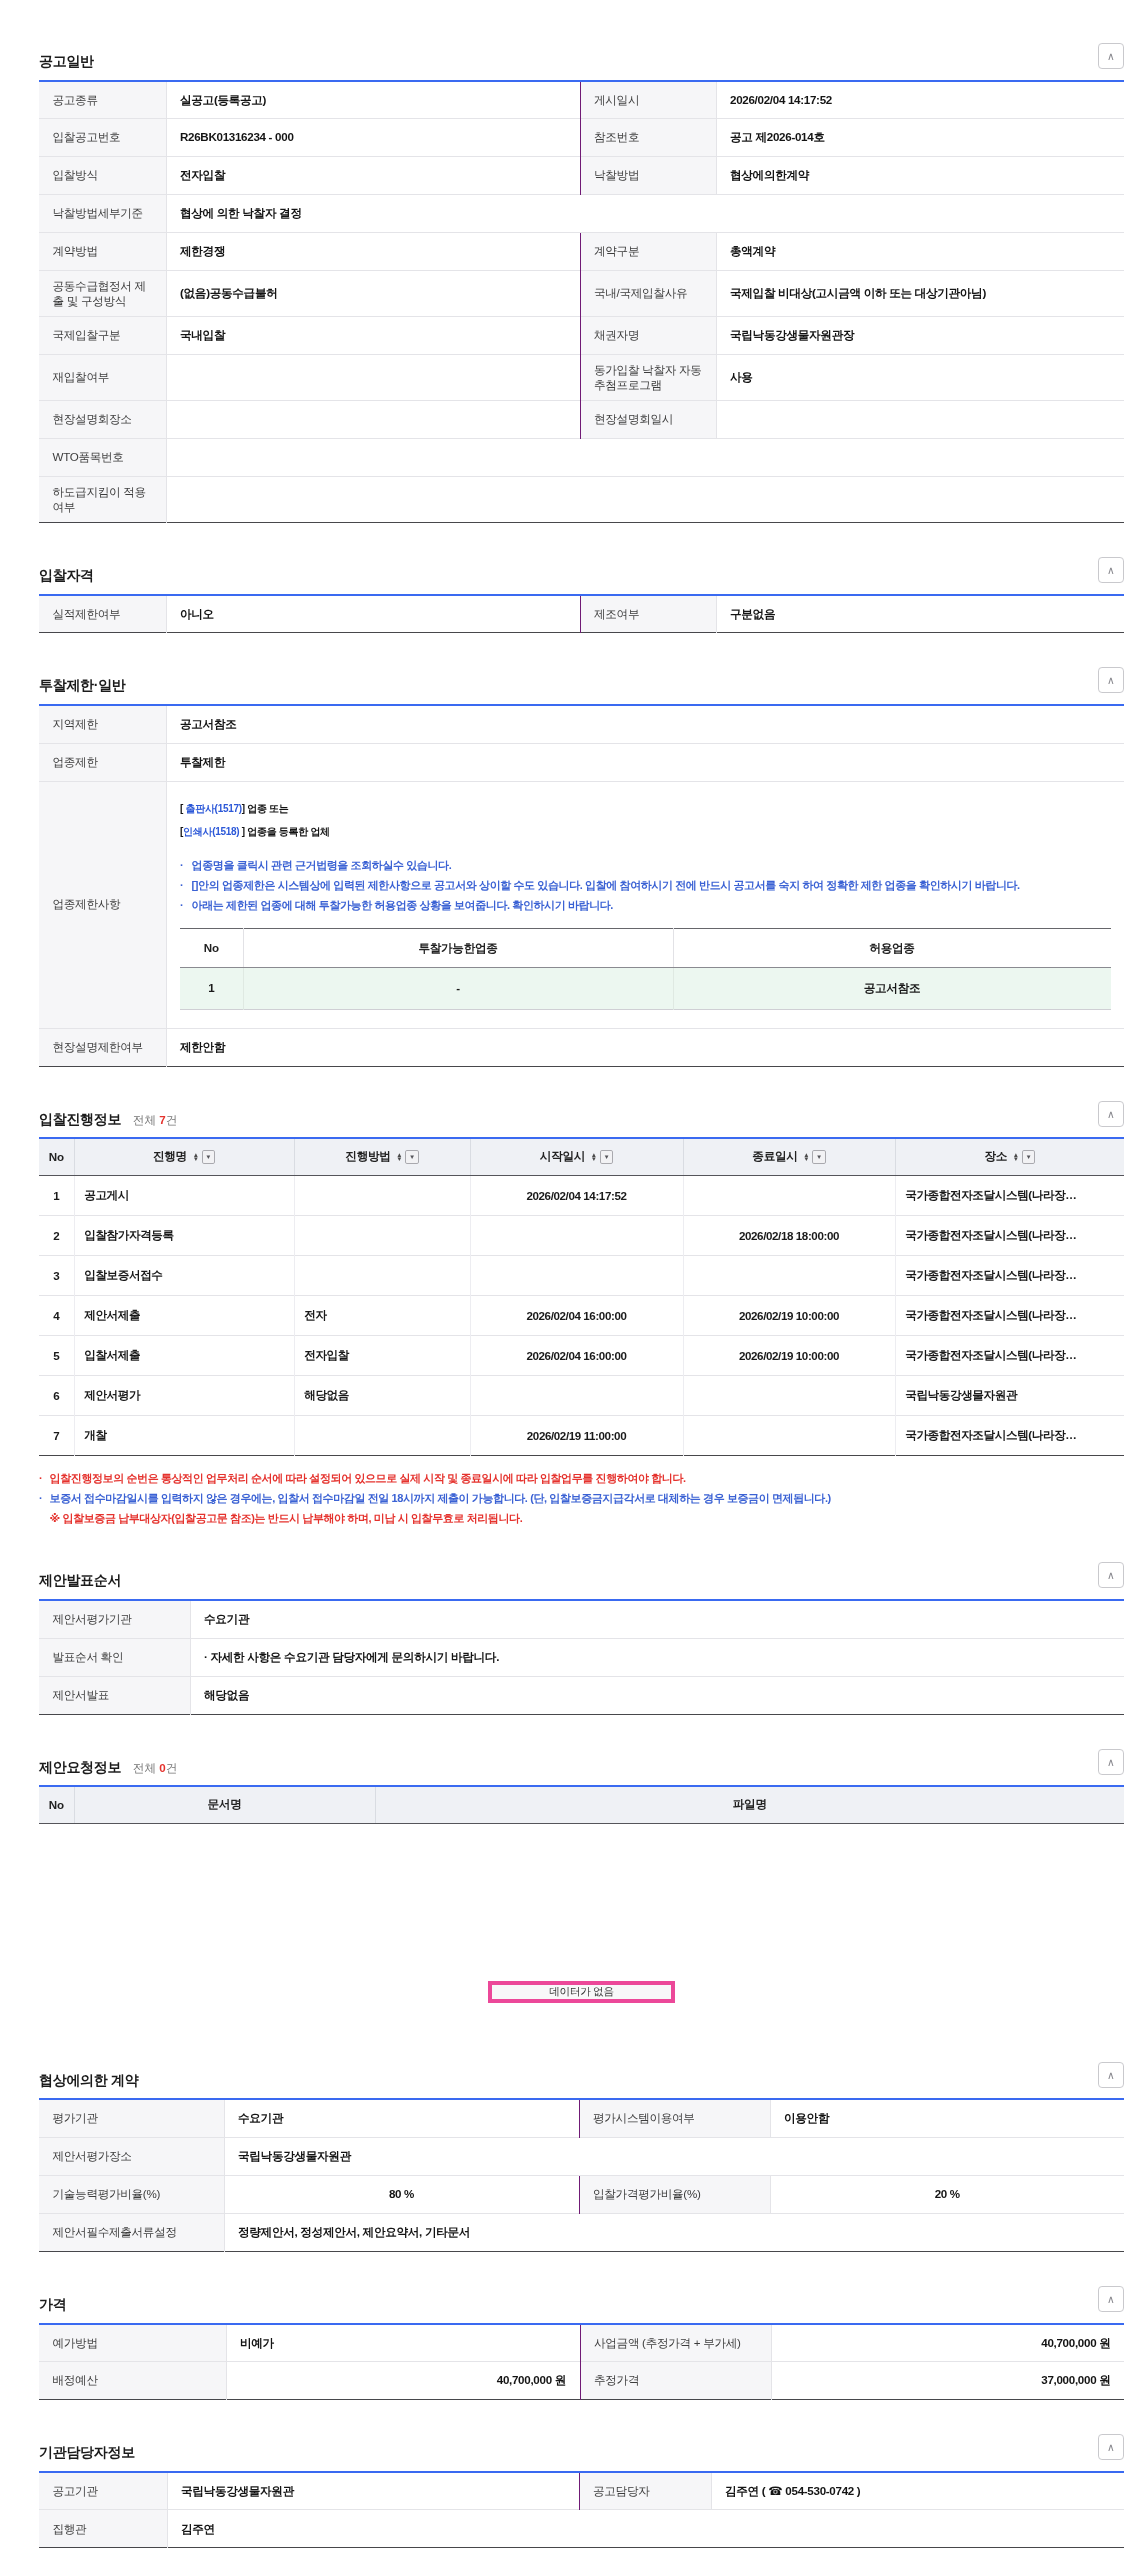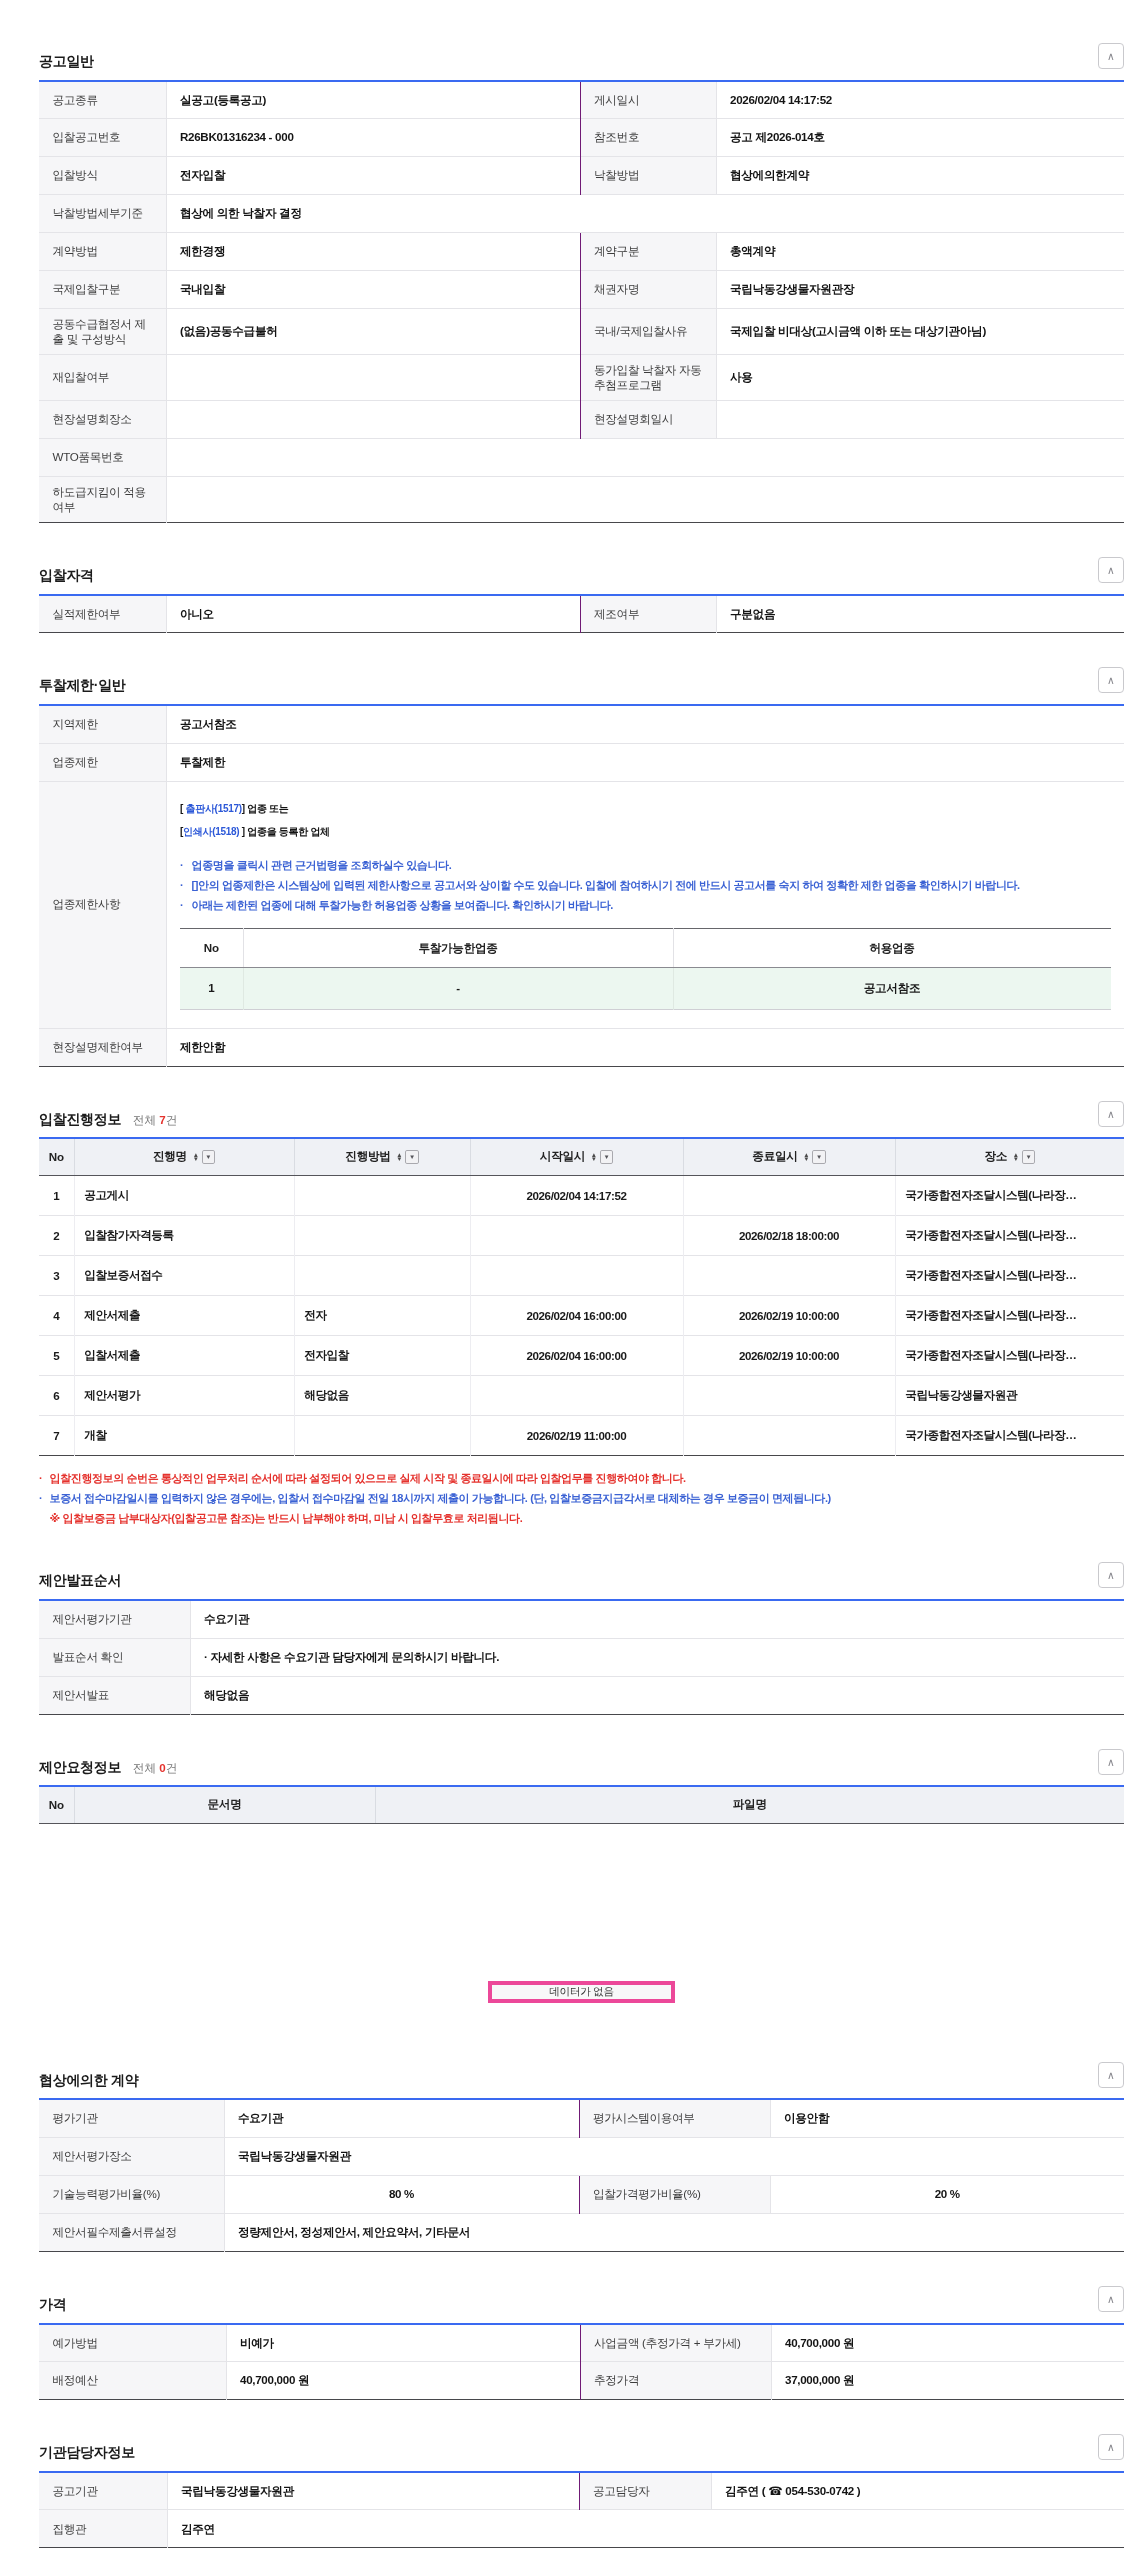--- a/index.html
+++ b/index.html
@@ -23,21 +23,21 @@
     font-size:10.6px; color:#8a8a90; cursor:pointer;
   }
 
   
   table.kv { width:100%; border-collapse:collapse; border-top:2.9px solid #3a6af1; border-bottom:1px solid #47474b; table-layout:fixed; }
   table.kv td { height:38px; padding:5.8px 13.5px; font-size:11.6px; vertical-align:middle; border-top:1px solid #e4e4e8; line-height:14.5px; }
   table.kv tr:first-child td { border-top:none; }
   td.lbl { background:#f6f6f8; color:#3c3c3c; border-right:1px solid #e4e4e8; font-weight:normal; letter-spacing:-0.3px; }
   td.lbl.second { border-left:1px solid #701a75; }
   td.val { font-weight:bold; color:#141414; letter-spacing:-0.3px; }
-  td.val.money { text-align:left; }
+  td.val.money { text-align:right; }
   td.val.center { text-align:center; }
 
   
   table.dt { width:100%; border-collapse:collapse; border-top:2.9px solid #3a6af1; border-bottom:1px solid #47474b; table-layout:fixed; }
   table.dt thead th {
     background:#eff1f5; height:37px; font-size:11.6px; font-weight:bold; color:#222;
     border-bottom:1.9px solid #55555a; border-left:1px solid #d9dce2; padding:3.9px 5.8px; letter-spacing:-0.3px;
   }
   table.dt thead th:first-child { border-left:none; }
   table.dt tbody td {
@@ -122,31 +122,31 @@
       <tr>
         <td class="lbl">낙찰방법세부기준</td>
         <td class="val" colspan="3">협상에 의한 낙찰자 결정</td>
       </tr>
       <tr>
         <td class="lbl">계약방법</td>
         <td class="val">제한경쟁</td>
         <td class="lbl second">계약구분</td>
         <td class="val">총액계약</td>
       </tr>
-      <tr>
-        <td class="lbl">국제입찰구분</td>
-        <td class="val">국내입찰</td>
-        <td class="lbl second">채권자명</td>
-        <td class="val">국립낙동강생물자원관장</td>
-      </tr>
       <tr style="height:46px">
         <td class="lbl">공동수급협정서 제출 및 구성방식</td>
         <td class="val">(없음)공동수급불허</td>
         <td class="lbl second">국내/국제입찰사유</td>
         <td class="val">국제입찰 비대상(고시금액 이하 또는 대상기관아님)</td>
+      </tr>
+      <tr>
+        <td class="lbl">국제입찰구분</td>
+        <td class="val">국내입찰</td>
+        <td class="lbl second">채권자명</td>
+        <td class="val">국립낙동강생물자원관장</td>
       </tr>
       <tr style="height:46px">
         <td class="lbl">재입찰여부</td>
         <td class="val"></td>
         <td class="lbl second">동가입찰 낙찰자 자동추첨프로그램</td>
         <td class="val">사용</td>
       </tr>
       <tr>
         <td class="lbl">현장설명회장소</td>
         <td class="val"></td>

